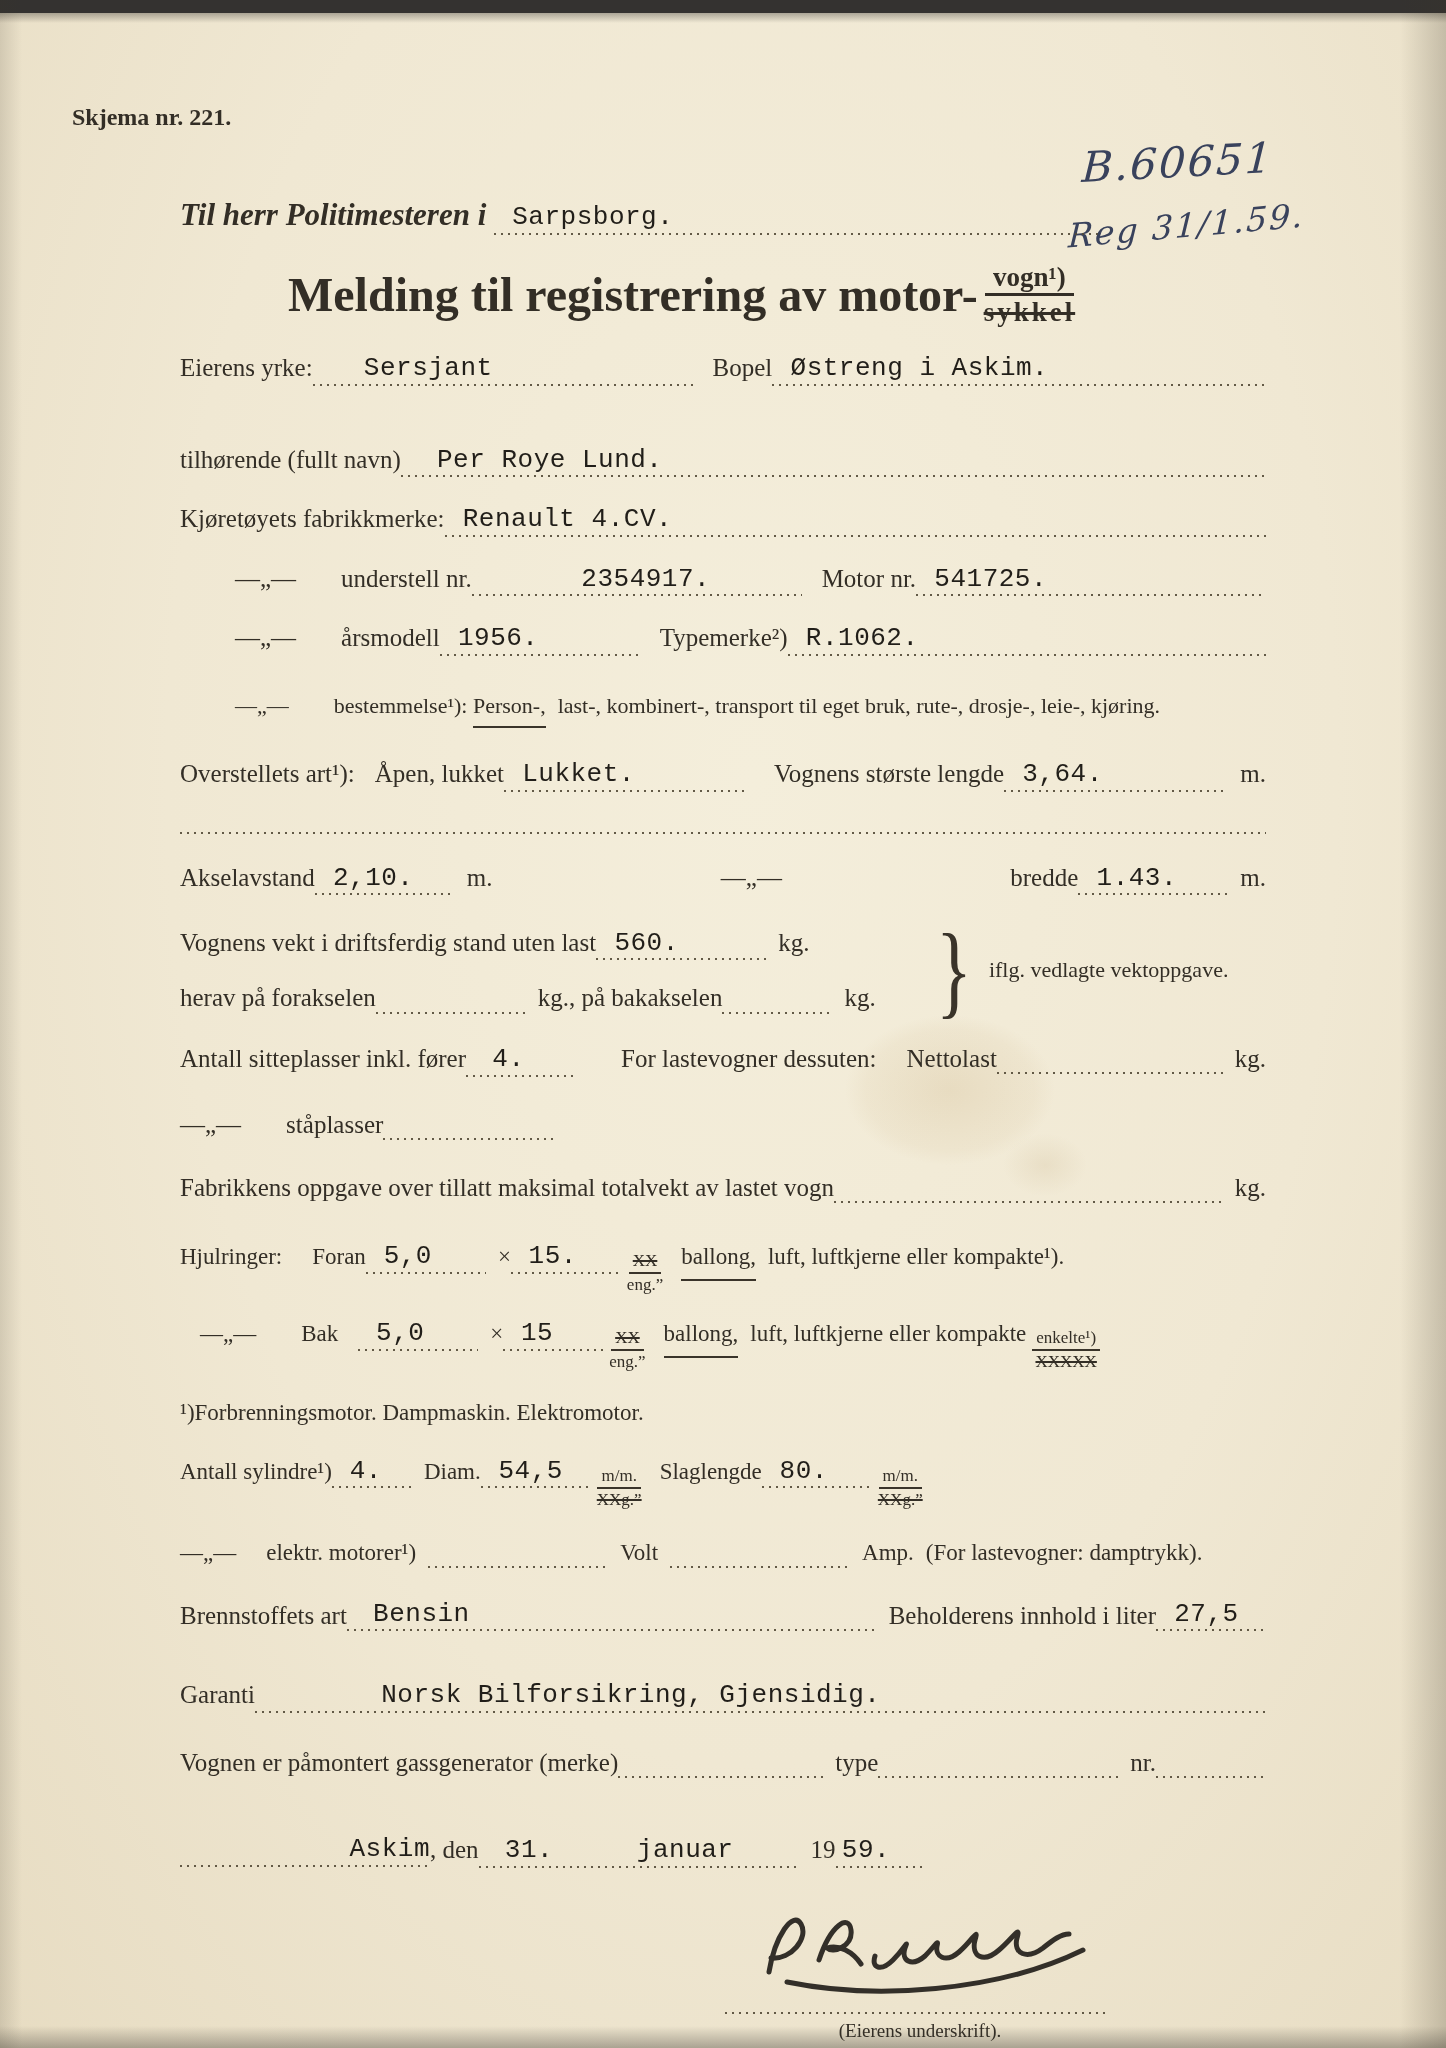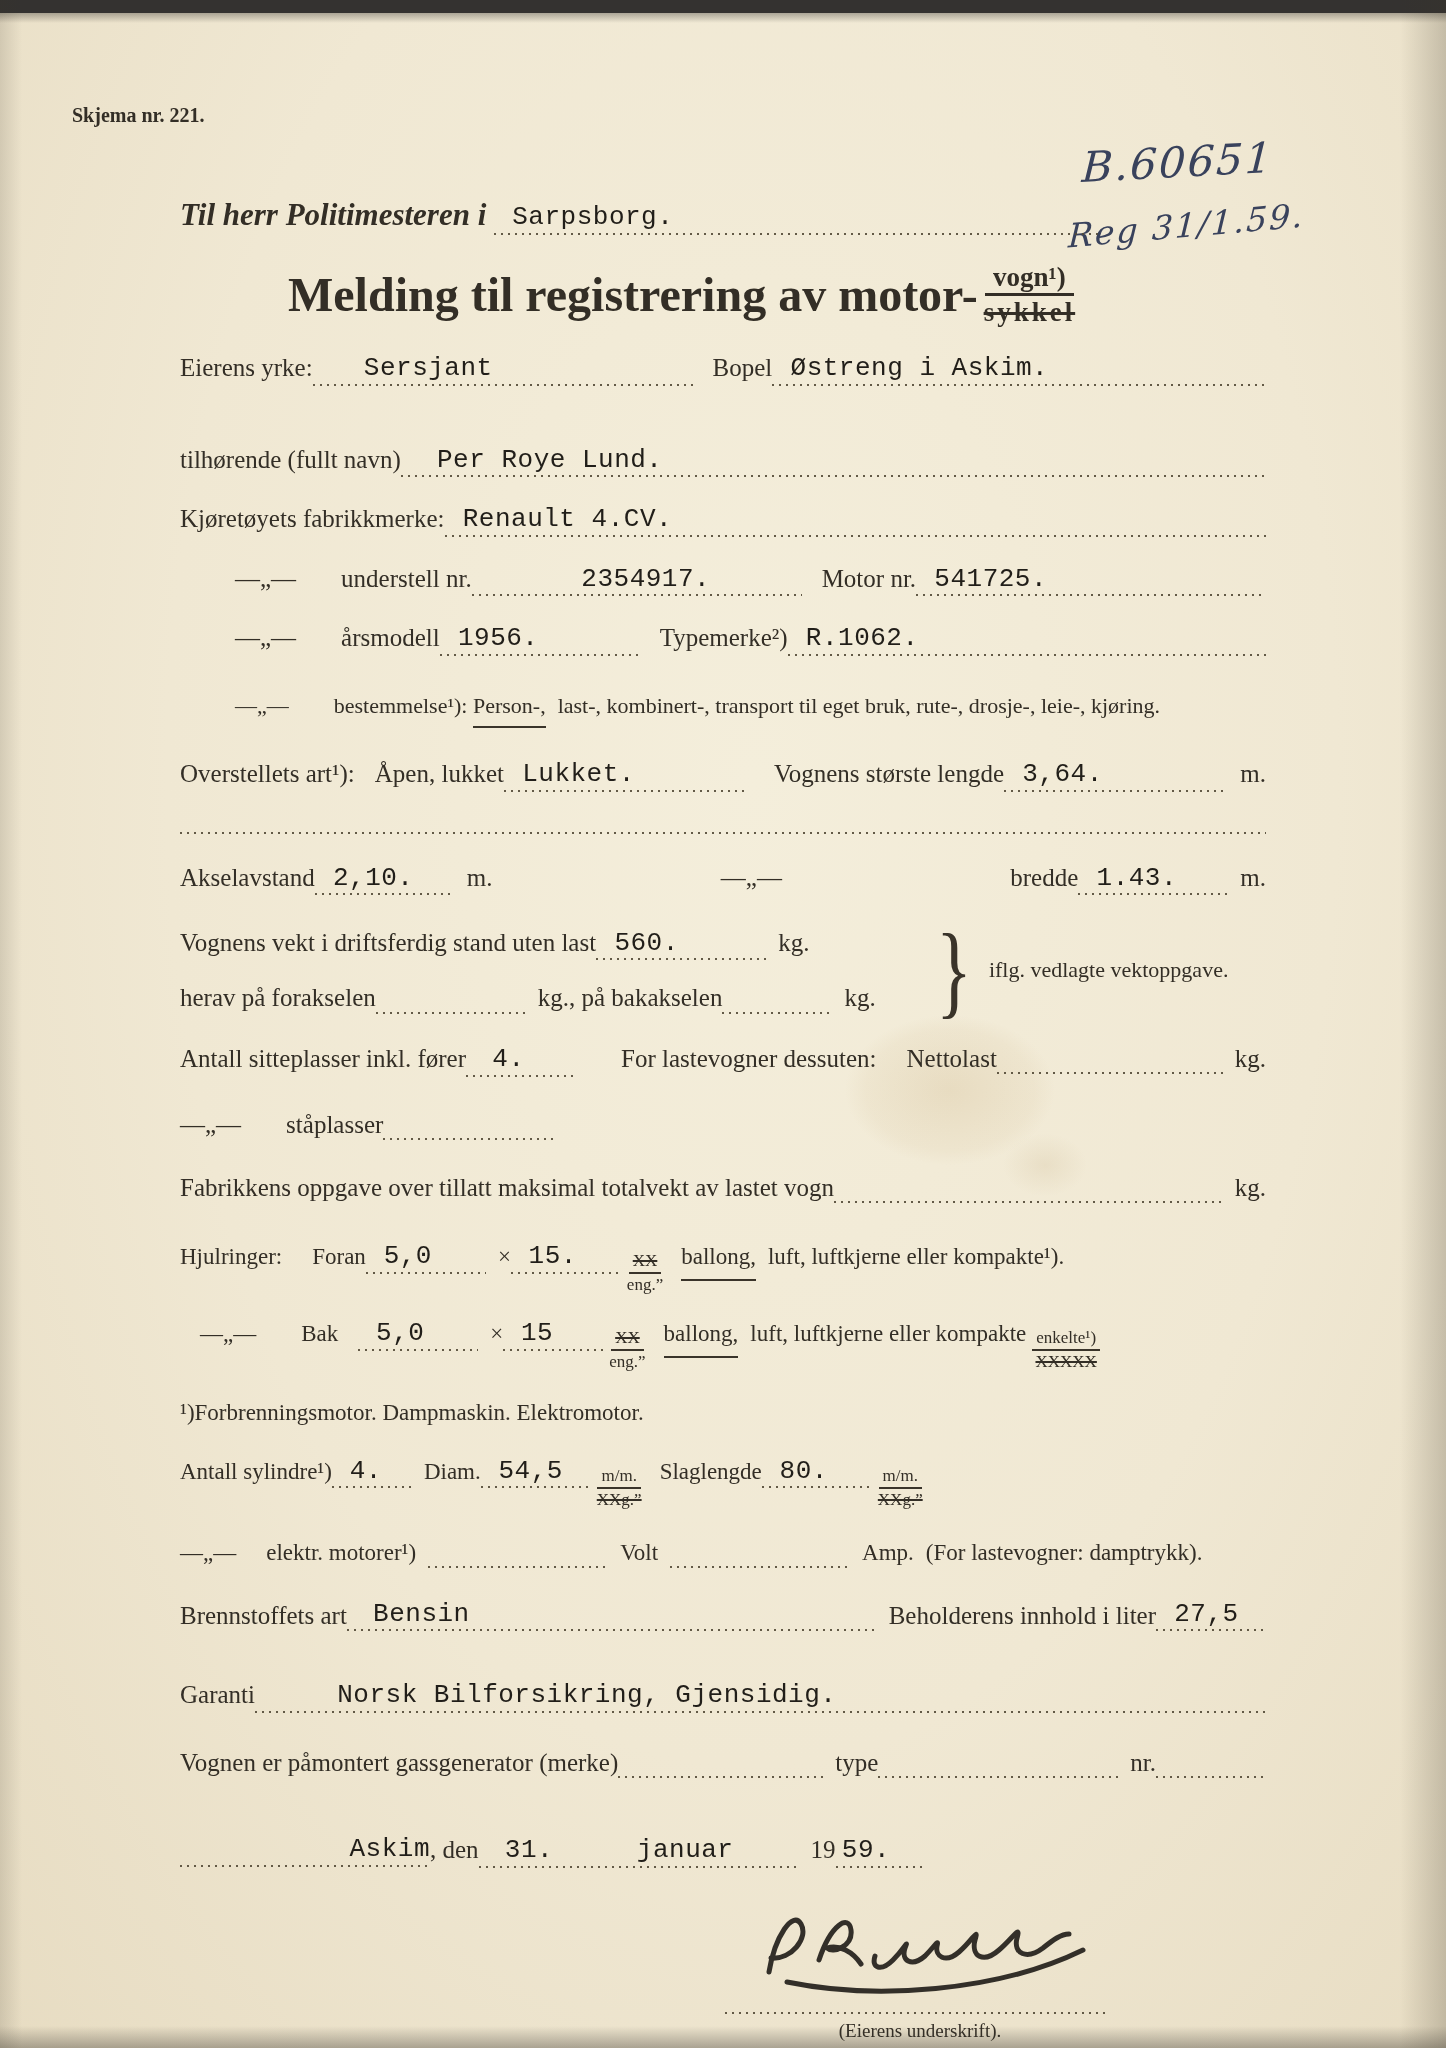--- a/index.html
+++ b/index.html
@@ -12,21 +12,21 @@
   .edge-top{position:absolute;top:0;left:0;width:100%;height:13px;background:#343230;}
   .edge-top2{position:absolute;top:13px;left:0;width:100%;height:10px;background:linear-gradient(180deg,rgba(40,38,34,.35),transparent);}
   .edge-right{position:absolute;top:0;right:0;width:46px;height:100%;background:linear-gradient(270deg,rgba(58,52,40,.22),transparent);}
   .edge-left{position:absolute;top:0;left:0;width:22px;height:100%;background:linear-gradient(90deg,rgba(58,52,40,.14),transparent);}
   .edge-bottom{position:absolute;bottom:0;left:0;width:100%;height:22px;background:linear-gradient(0deg,rgba(45,42,36,.35),transparent);}
   .stain{position:absolute;left:810px;top:990px;width:280px;height:200px;border-radius:50%;
     background:radial-gradient(closest-side,rgba(190,158,104,.20),rgba(190,158,104,.08) 60%,transparent 75%);}
   .stain2{position:absolute;left:985px;top:1120px;width:120px;height:90px;border-radius:50%;
     background:radial-gradient(closest-side,rgba(180,150,100,.14),transparent 70%);}
 
-  .form-number{position:absolute;left:72px;top:104px;font-size:20px;font-weight:bold;}
+  .form-number{position:absolute;left:72px;top:104px;font-size:24px;font-weight:bold;}
 
   .content{position:absolute;left:180px;top:0;width:1086px;}
 
   .row{display:flex;align-items:baseline;font-size:25px;line-height:1.25;margin-top:26px;}
   .lbl{white-space:pre;}
   .dotted{background:repeating-linear-gradient(90deg, rgba(83,74,55,.9) 0 2px, transparent 2px 7px) left bottom / 100% 2px no-repeat;}
   .fill{flex:0 0 auto;}
   .fill::before{content:"\00a0";}
   .grow{flex:1 1 auto;}
   .typed{font-family:"Liberation Mono", monospace;font-size:26px;color:#211e19;letter-spacing:.5px;position:relative;top:-1px;white-space:pre;}
@@ -281,21 +281,21 @@
 
     <div class="row" style="margin-top:30px;align-items:flex-end;">
       <span class="lbl">Brennstoffets art</span>
       <span class="fill grow dotted"><span class="typed g20">Bensin</span></span>
       <span class="lbl g12">Beholderens innhold i liter</span>
       <span class="fill w110 dotted"><span class="typed g12">27,5</span></span>
     </div>
 
     <div class="row" style="margin-top:48px;">
       <span class="lbl">Garanti</span>
-      <span class="fill grow dotted"><span class="typed" style="margin-left:76px;">Norsk Bilforsikring, Gjensidig.</span></span>
+      <span class="fill grow dotted"><span class="typed" style="margin-left:120px;">Norsk Bilforsikring, Gjensidig.</span></span>
     </div>
 
     <div class="row" style="margin-top:34px;">
       <span class="lbl">Vognen er påmontert gassgenerator (merke)</span>
       <span class="fill grow dotted"></span>
       <span class="lbl g12">type</span>
       <span class="fill w240 dotted"></span>
       <span class="lbl g12">nr.</span>
       <span class="fill w110 dotted"></span>
     </div>

